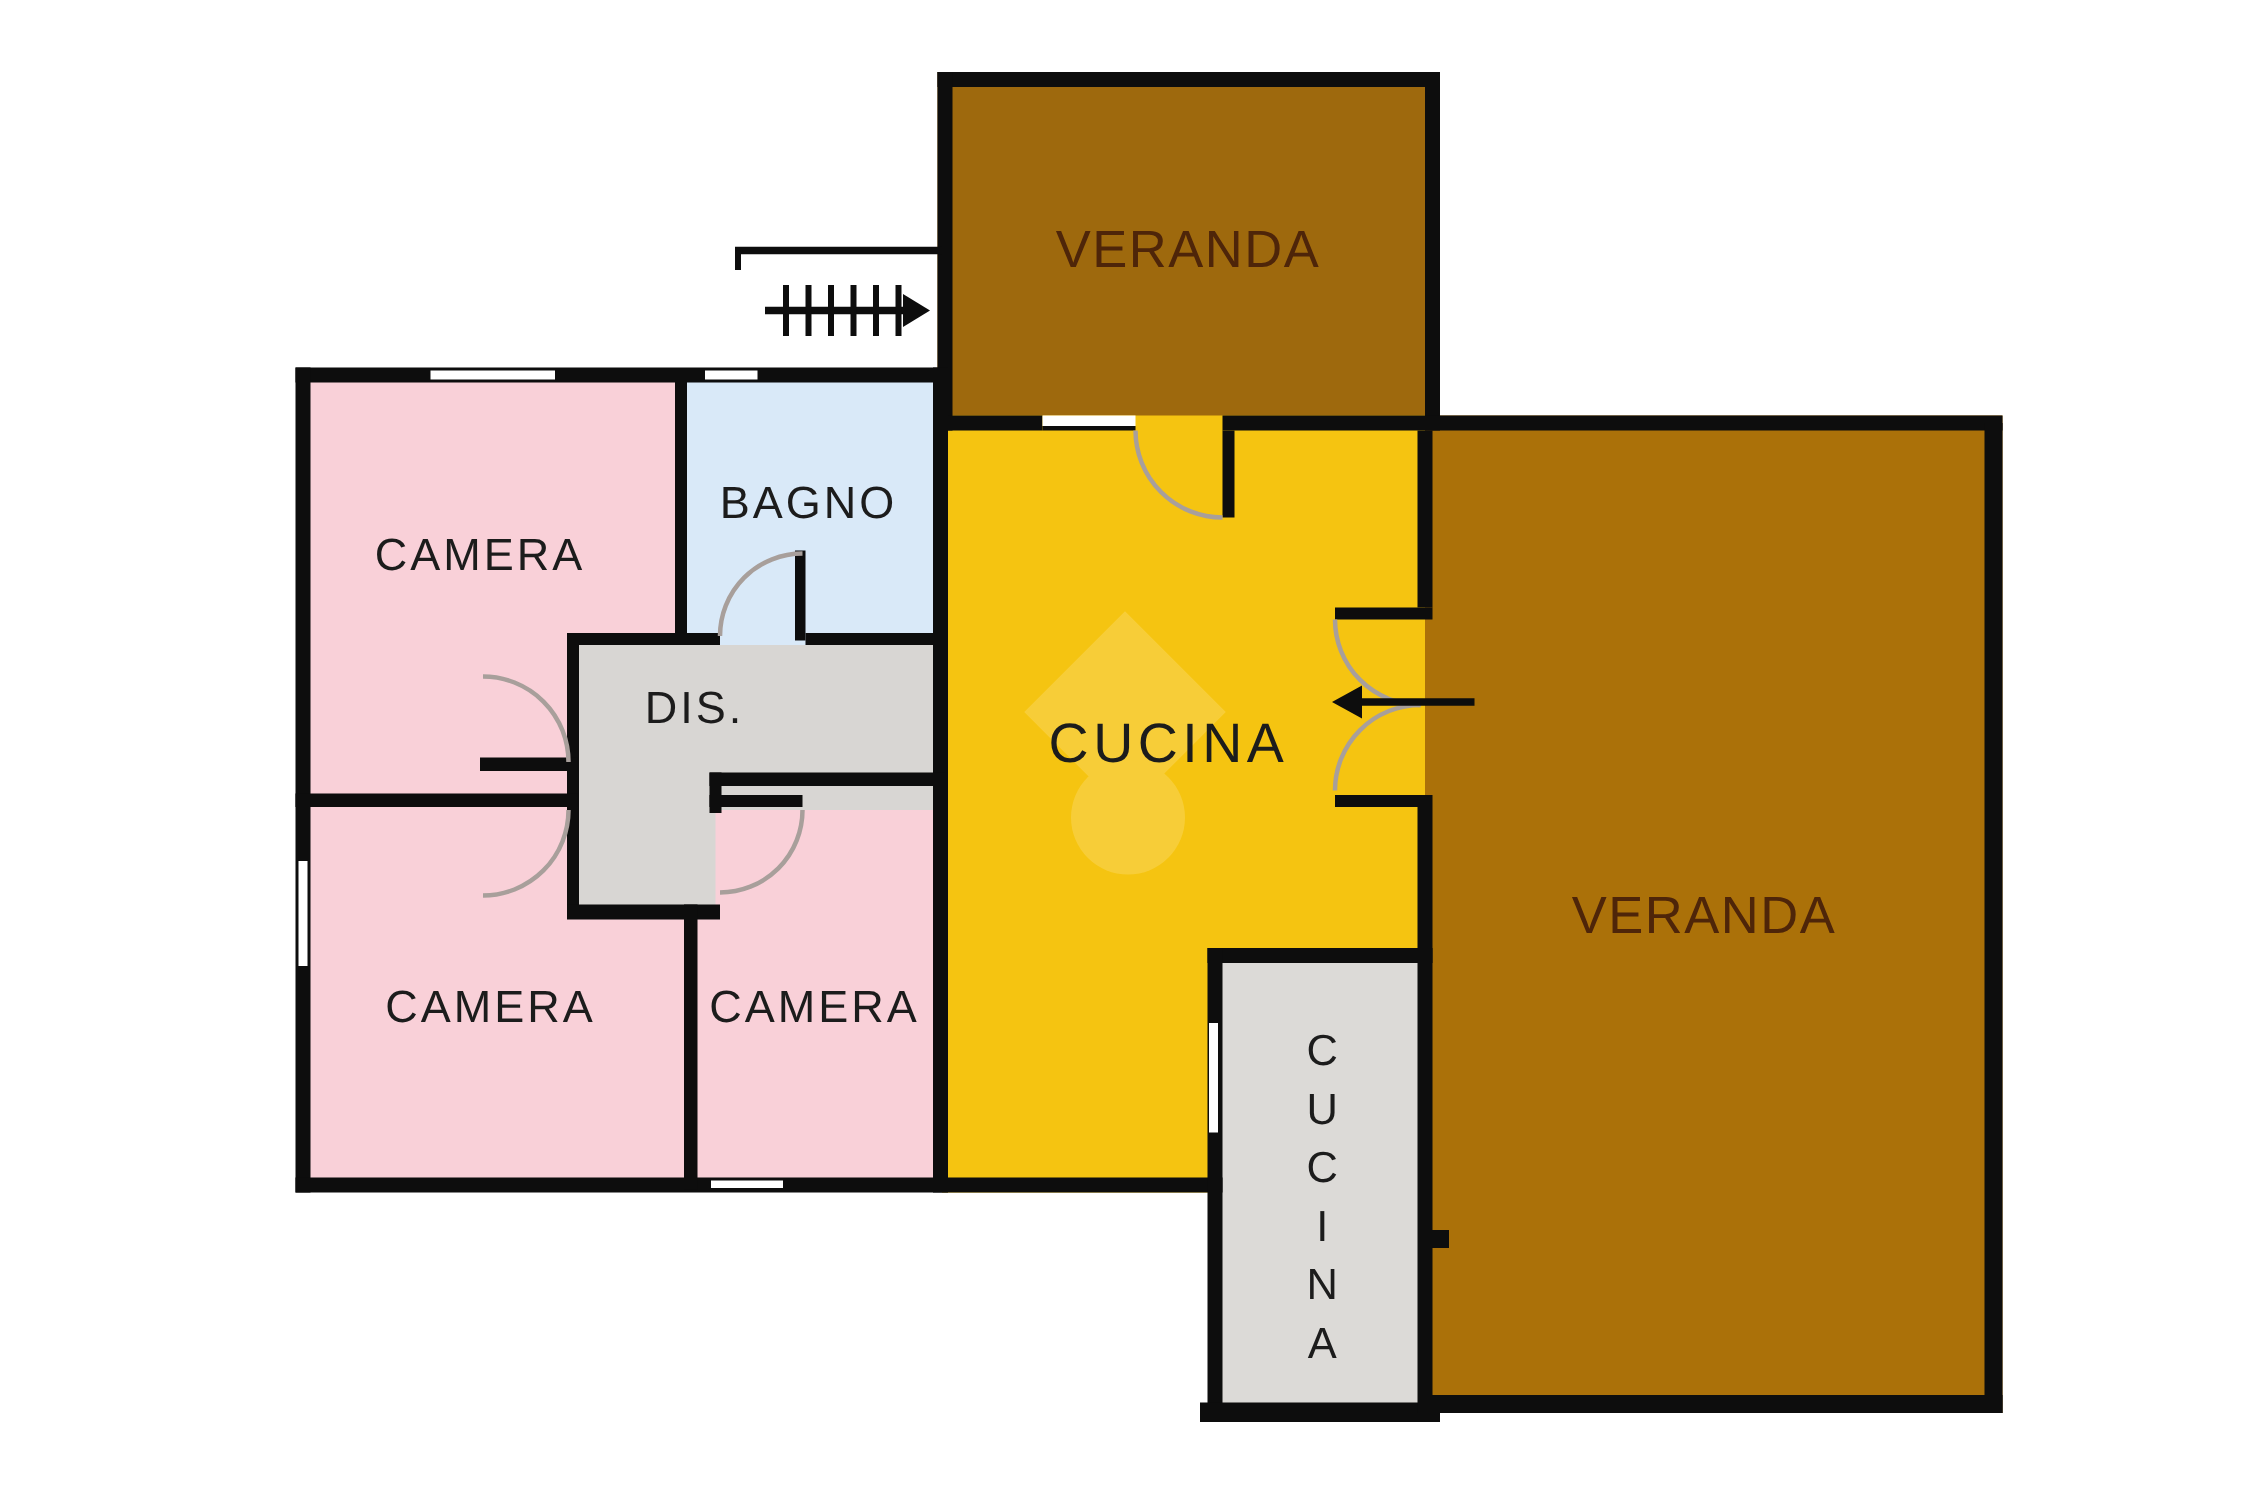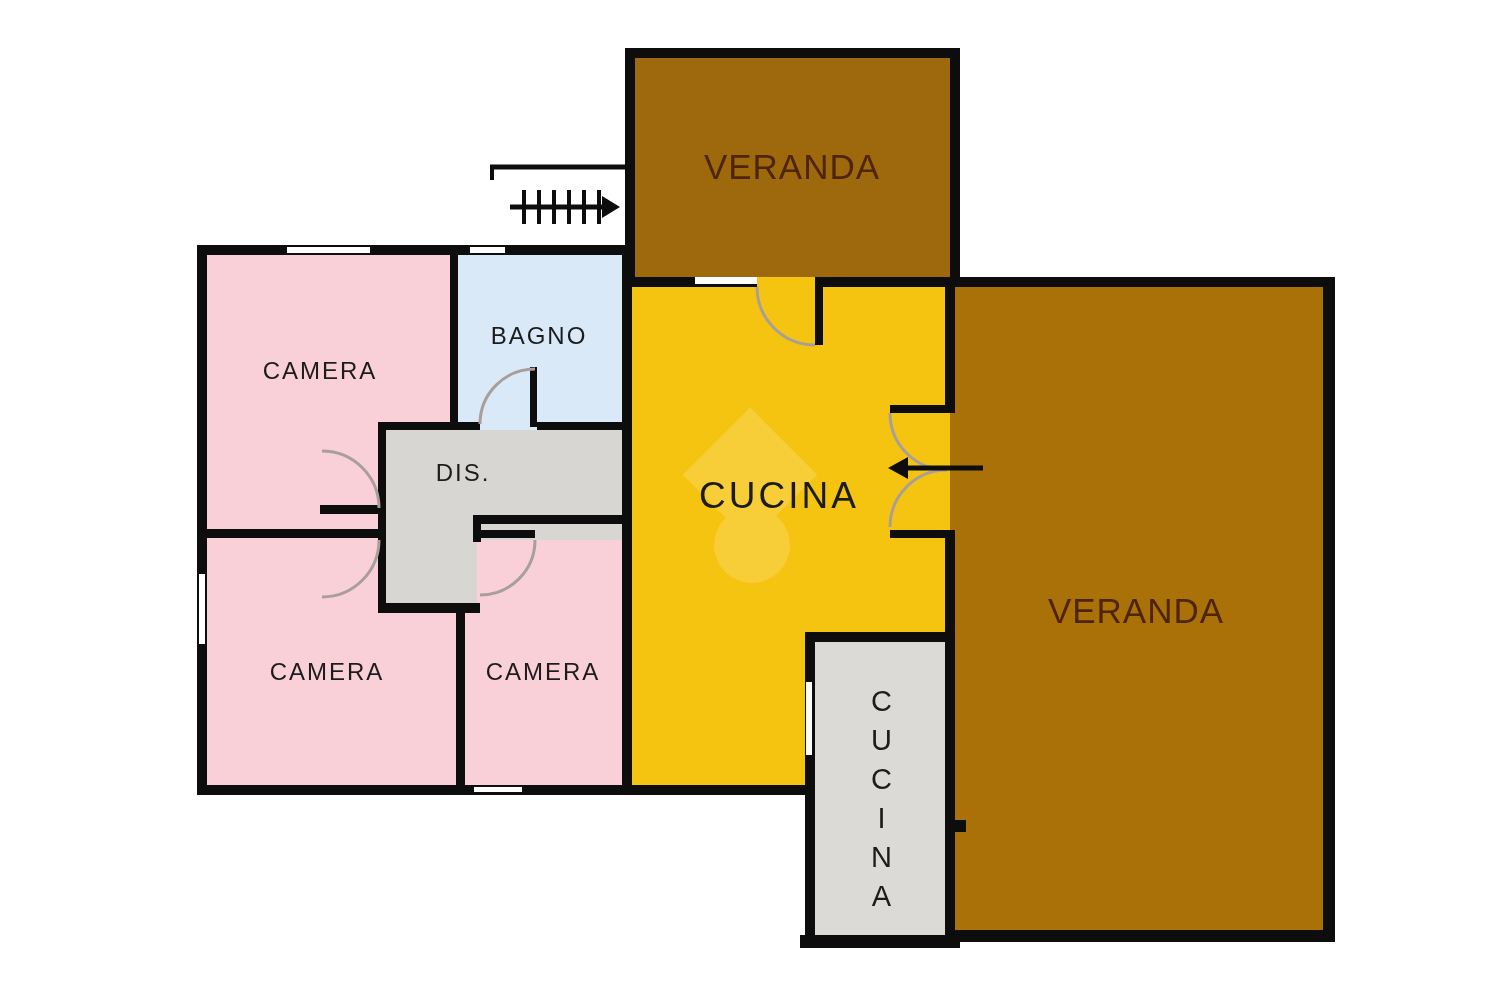--- a/index.html
+++ b/index.html
@@ -2,21 +2,21 @@
 <html><head>
 <meta charset="utf-8">
 <style>
   html,body{margin:0;padding:0;background:#ffffff;}
   #canvas{position:relative;width:1500px;height:999px;background:#ffffff;overflow:hidden;
           font-family:"Liberation Sans","DejaVu Sans",sans-serif;}
   .fill,.w,.win{position:absolute;}
   .w{background:#0d0d0d;}
   .win{background:#ffffff;}
   .lbl{position:absolute;transform:translate(-50%,-50%);white-space:nowrap;
-       font-size:24px;letter-spacing:2px;color:#1c1c1c;}
+       font-size:30px;letter-spacing:2px;color:#1c1c1c;}
   .lbl.big{font-size:37px;letter-spacing:3px;}
   .lbl.veranda{font-size:35px;letter-spacing:1px;}
   .lbl.vertical{writing-mode:vertical-rl;text-orientation:upright;
        font-size:29px;letter-spacing:7px;line-height:1;}
   svg{position:absolute;left:0;top:0;}
 </style>
 </head>
 <body>
 
 <div id="canvas">

